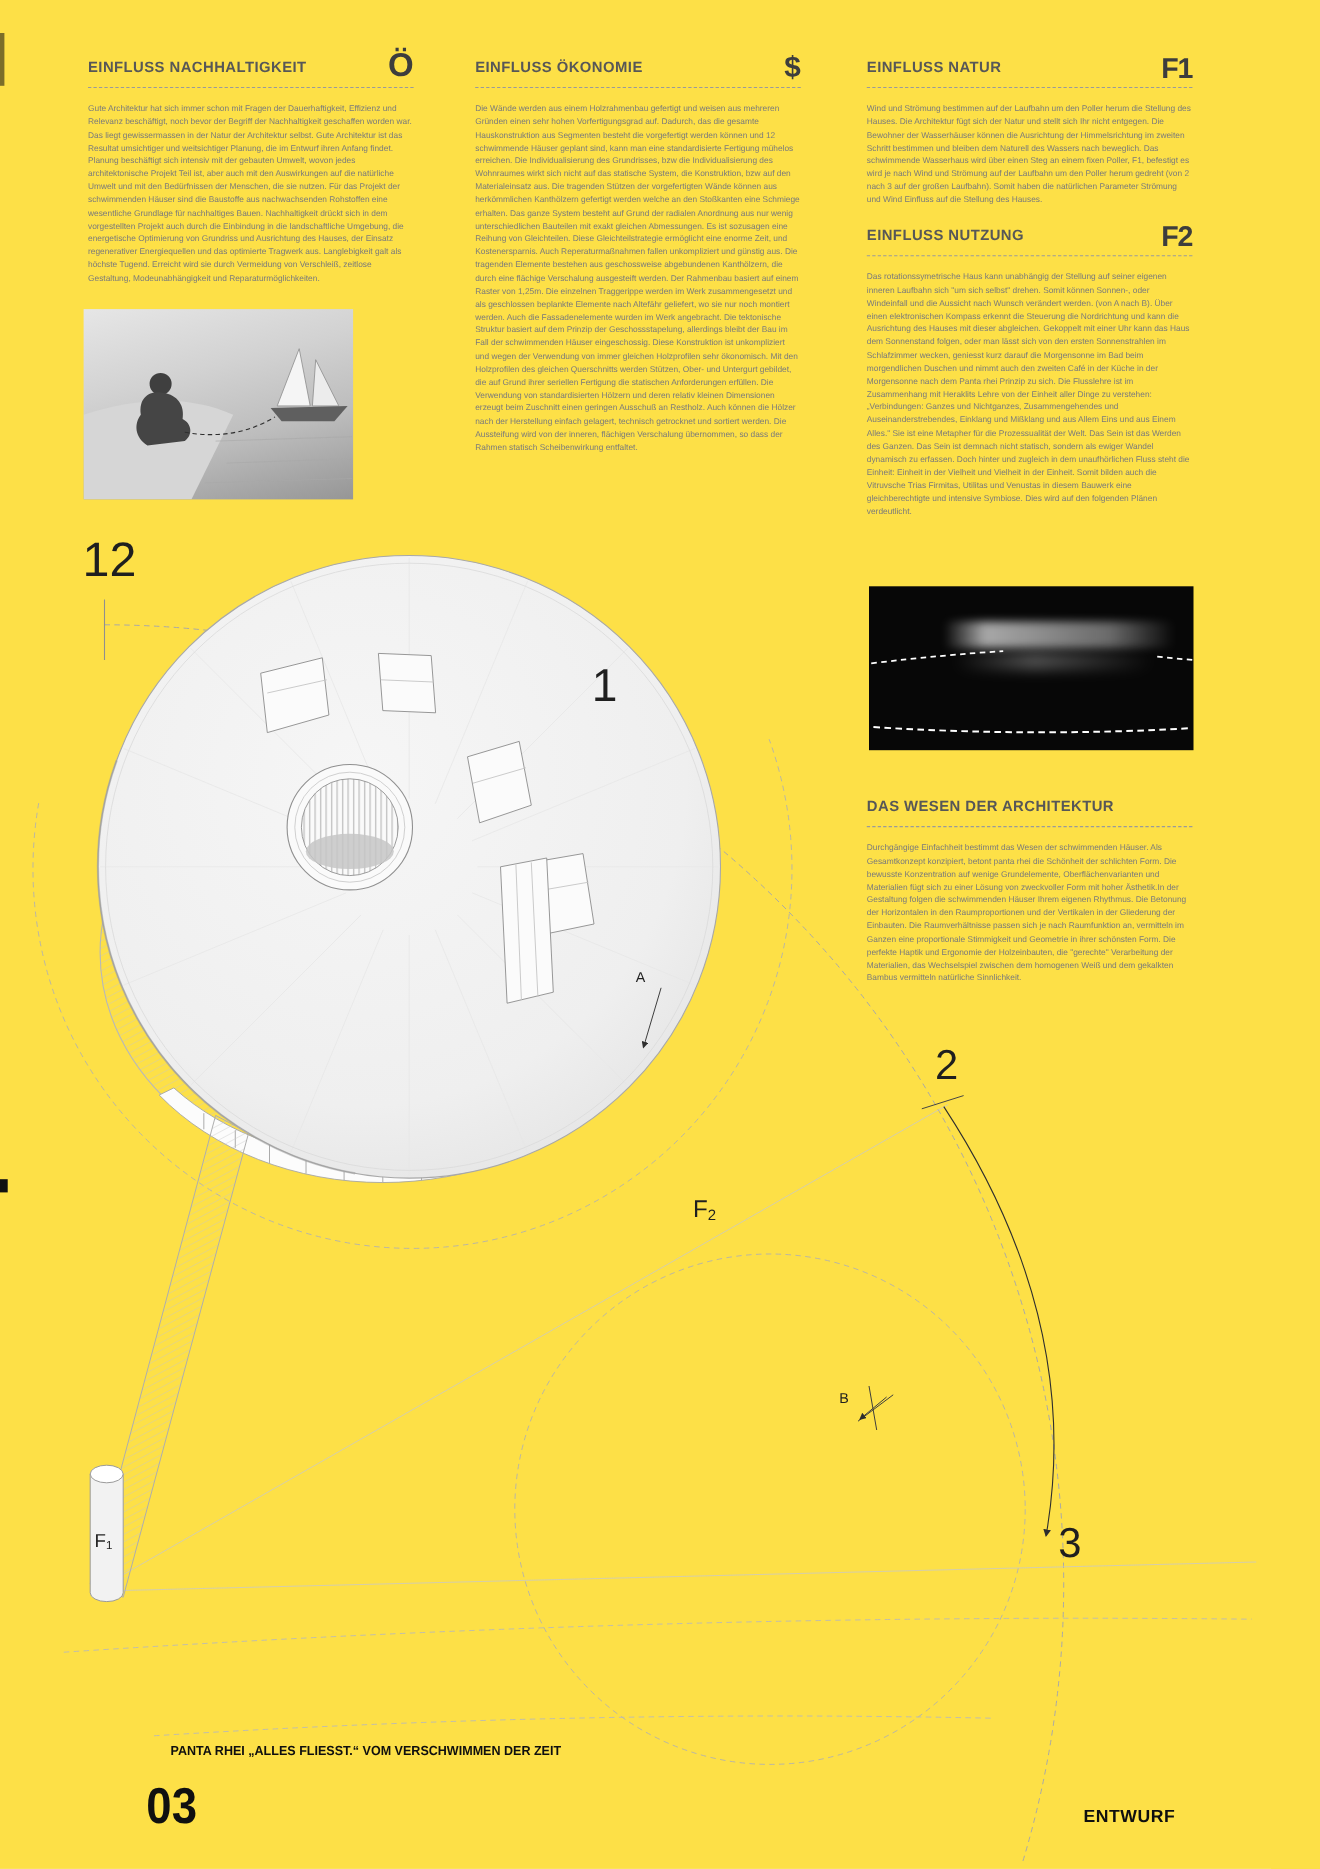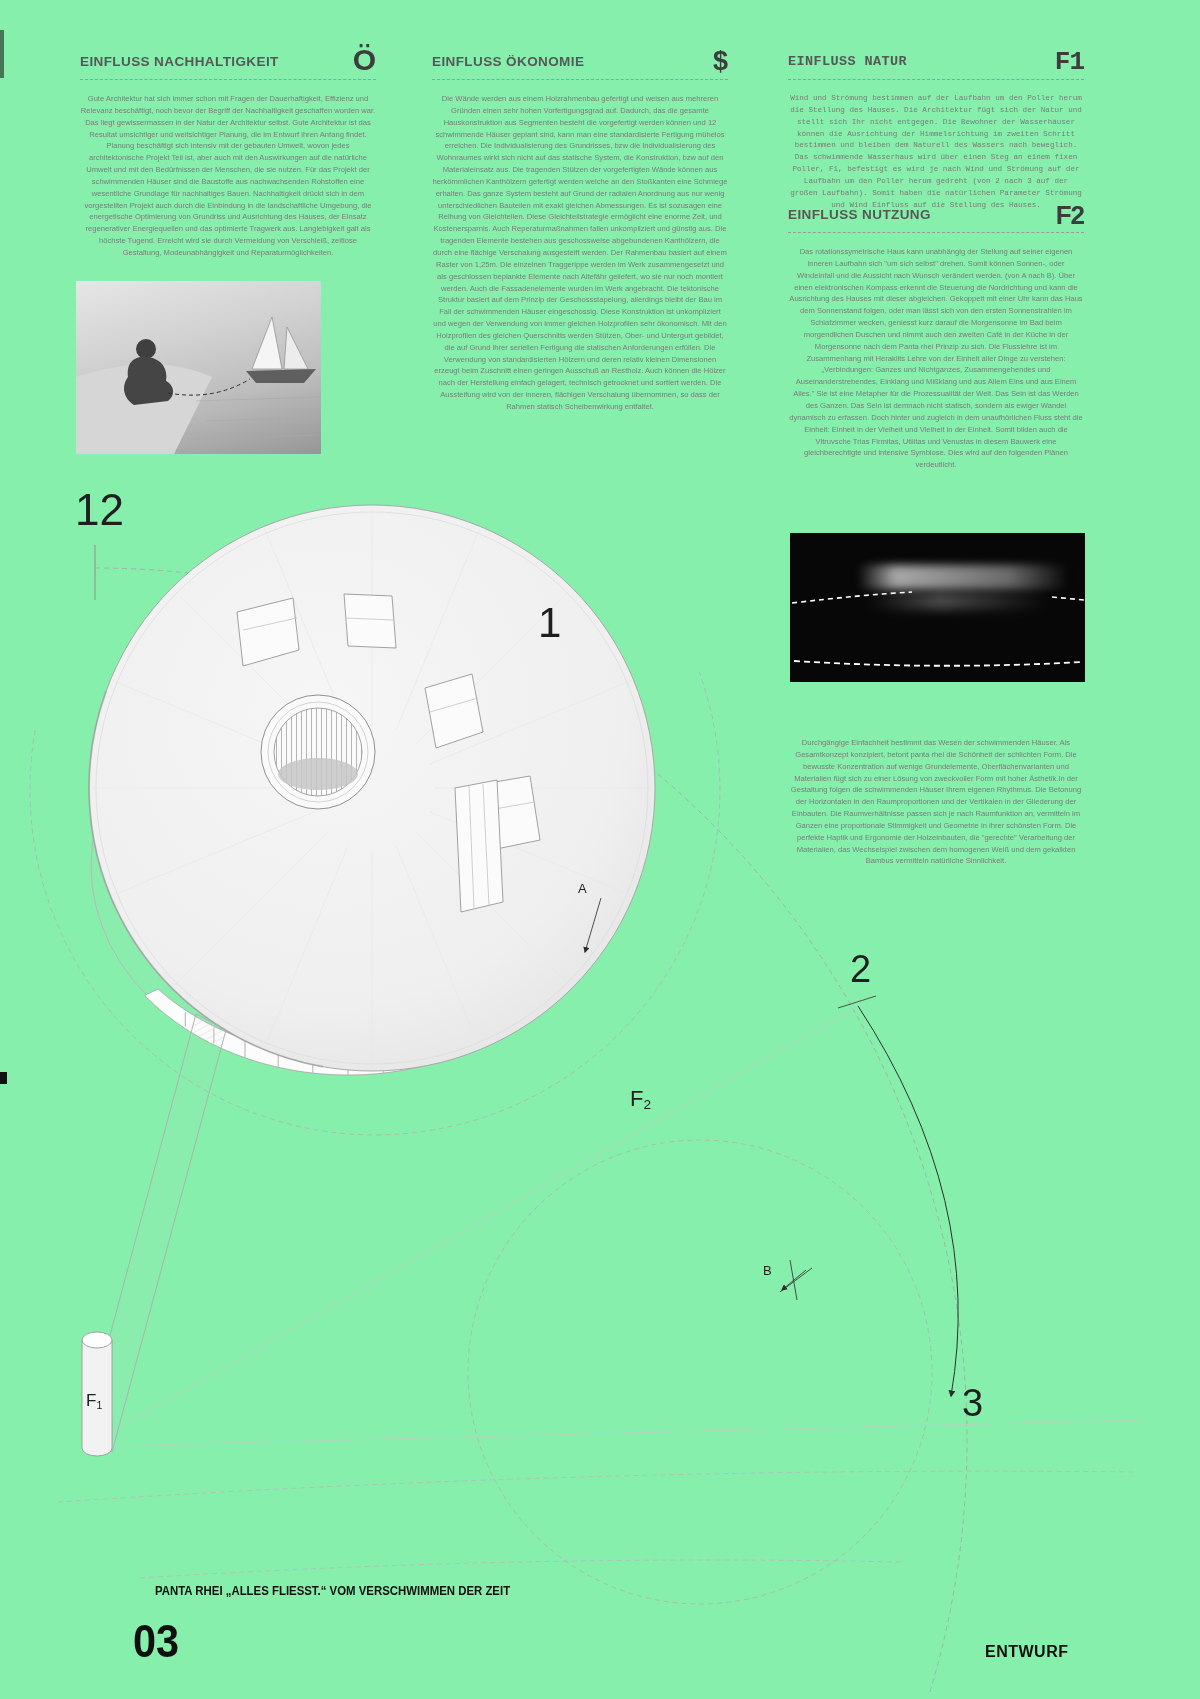--- a/index.html
+++ b/index.html
@@ -1,25 +1,25 @@
 <!DOCTYPE html>
 <html><head>
 <meta charset="utf-8">
 <style>
   html,body{margin:0;padding:0;background:#ffffff;}
-  .page{position:relative;width:1200px;height:1699px;background:#86efac;overflow:hidden;
+  .page{position:relative;width:1200px;height:1699px;background:#fde047;overflow:hidden;
         font-family:"Liberation Sans",sans-serif;}
   .col{position:absolute;width:296px;}
   .col-header{position:relative;border-bottom:1px dashed #9a9a9a;padding-bottom:9px;}
   .col-title{font-size:13.5px;font-weight:bold;color:#575757;letter-spacing:.4px;}
   .col-glyph{position:absolute;right:0;bottom:4px;font-weight:bold;color:#3d3d3d;line-height:1;}
   .g-big{font-size:30px;}
   .g-dollar{font-size:27px;}
   .g-f{font-size:26px;letter-spacing:-1px;}
-  .body-text{font-size:7.6px;line-height:11.85px;color:#7b7b7b;margin-top:13px;text-align:center;}
+  .body-text{font-size:7.6px;line-height:11.85px;color:#7b7b7b;margin-top:13px;text-align:left;}
   .plan-label{position:absolute;color:#1f1f1f;line-height:1;}
   .sub{font-size:.62em;vertical-align:-0.25em;}
   .photo{position:absolute;overflow:hidden;}
   .photo1{left:76px;top:281px;width:245px;height:173px;
           background:linear-gradient(165deg,#e6e6e6 0%,#d2d2d2 35%,#bdbdbd 65%,#969696 100%);}
   .photo2{left:790px;top:533px;width:295px;height:149px;background:#070707;}
   .streak{position:absolute;left:68px;top:32px;width:210px;height:24px;filter:blur(4px);
           background:linear-gradient(90deg,rgba(255,255,255,0),rgba(255,255,255,.65) 18%,rgba(255,255,255,.4) 72%,rgba(255,255,255,0));}
   .streak2{position:absolute;left:78px;top:60px;width:180px;height:16px;filter:blur(6px);opacity:.3;
           background:linear-gradient(90deg,rgba(255,255,255,0),#fff 40%,rgba(255,255,255,0));}
@@ -181,21 +181,21 @@
   </div>
 
   <div class="col" style="left:432px;top:52px;">
     <div class="col-header">
       <span class="col-title">EINFLUSS ÖKONOMIE</span>
       <span class="col-glyph g-dollar">$</span>
     </div>
     <div class="body-text">Die Wände werden aus einem Holzrahmenbau gefertigt und weisen aus mehreren Gründen einen sehr hohen Vorfertigungsgrad auf. Dadurch, das die gesamte Hauskonstruktion aus Segmenten besteht die vorgefertigt werden können und 12 schwimmende Häuser geplant sind, kann man eine standardisierte Fertigung mühelos erreichen. Die Individualisierung des Grundrisses, bzw die Individualisierung des Wohnraumes wirkt sich nicht auf das statische System, die Konstruktion, bzw auf den Materialeinsatz aus. Die tragenden Stützen der vorgefertigten Wände können aus herkömmlichen Kanthölzern gefertigt werden welche an den Stoßkanten eine Schmiege erhalten. Das ganze System besteht auf Grund der radialen Anordnung aus nur wenig unterschiedlichen Bauteilen mit exakt gleichen Abmessungen. Es ist sozusagen eine Reihung von Gleichteilen. Diese Gleichteilstrategie ermöglicht eine enorme Zeit, und Kostenersparnis. Auch Reperaturmaßnahmen fallen unkompliziert und günstig aus. Die tragenden Elemente bestehen aus geschossweise abgebundenen Kanthölzern, die durch eine flächige Verschalung ausgesteift werden. Der Rahmenbau basiert auf einem Raster von 1,25m. Die einzelnen Traggerippe werden im Werk zusammengesetzt und als geschlossen beplankte Elemente nach Altefähr geliefert, wo sie nur noch montiert werden. Auch die Fassadenelemente wurden im Werk angebracht. Die tektonische Struktur basiert auf dem Prinzip der Geschossstapelung, allerdings bleibt der Bau im Fall der schwimmenden Häuser eingeschossig. Diese Konstruktion ist unkompliziert und wegen der Verwendung von immer gleichen Holzprofilen sehr ökonomisch. Mit den Holzprofilen des gleichen Querschnitts werden Stützen, Ober- und Untergurt gebildet, die auf Grund ihrer seriellen Fertigung die statischen Anforderungen erfüllen. Die Verwendung von standardisierten Hölzern und deren relativ kleinen Dimensionen erzeugt beim Zuschnitt einen geringen Ausschuß an Restholz. Auch können die Hölzer nach der Herstellung einfach gelagert, technisch getrocknet und sortiert werden. Die Aussteifung wird von der inneren, flächigen Verschalung übernommen, so dass der Rahmen statisch Scheibenwirkung entfaltet.</div>
   </div>
 
-  <div class="col" style="left:788px;top:52px;font-family:Liberation Mono, monospace;">
+  <div class="col" style="left:788px;top:52px;">
     <div class="col-header">
       <span class="col-title">EINFLUSS NATUR</span>
       <span class="col-glyph g-f">F1</span>
     </div>
     <div class="body-text">Wind und Strömung bestimmen auf der Laufbahn um den Poller herum die Stellung des Hauses. Die Architektur fügt sich der Natur und stellt sich Ihr nicht entgegen. Die Bewohner der Wasserhäuser können die Ausrichtung der Himmelsrichtung im zweiten Schritt bestimmen und bleiben dem Naturell des Wassers nach beweglich. Das schwimmende Wasserhaus wird über einen Steg an einem fixen Poller, F1, befestigt es wird je nach Wind und Strömung auf der Laufbahn um den Poller herum gedreht (von 2 nach 3 auf der großen Laufbahn). Somit haben die natürlichen Parameter Strömung und Wind Einfluss auf die Stellung des Hauses.</div>
   </div>
 
   <div class="col" style="left:788px;top:205px;">
     <div class="col-header">
       <span class="col-title">EINFLUSS NUTZUNG</span>
@@ -208,20 +208,23 @@
     <div class="streak"></div>
     <div class="streak2"></div>
     <svg width="295" height="149" viewBox="0 0 295 149" style="position:absolute;left:0;top:0;">
       <path d="M2,70 Q70,62 122,59" stroke="#ffffff" stroke-width="1.6" stroke-dasharray="5 4" fill="none"></path>
       <path d="M262,64 L294,67" stroke="#ffffff" stroke-width="1.6" stroke-dasharray="5 4" fill="none"></path>
       <path d="M4,128 Q150,137 292,129" stroke="#ffffff" stroke-width="1.8" stroke-dasharray="6 4" fill="none"></path>
     </svg>
   </div>
 
   <div class="col" style="left:788px;top:724px;">
+    <div class="col-header">
+      <span class="col-title">DAS WESEN DER ARCHITEKTUR</span>
+    </div>
     <div class="body-text">Durchgängige Einfachheit bestimmt das Wesen der schwimmenden Häuser. Als Gesamtkonzept konzipiert, betont panta rhei die Schönheit der schlichten Form. Die bewusste Konzentration auf wenige Grundelemente, Oberflächenvarianten und Materialien fügt sich zu einer Lösung von zweckvoller Form mit hoher Ästhetik.In der Gestaltung folgen die schwimmenden Häuser Ihrem eigenen Rhythmus. Die Betonung der Horizontalen in den Raumproportionen und der Vertikalen in der Gliederung der Einbauten. Die Raumverhältnisse passen sich je nach Raumfunktion an, vermitteln im Ganzen eine proportionale Stimmigkeit und Geometrie in ihrer schönsten Form. Die perfekte Haptik und Ergonomie der Holzeinbauten, die "gerechte" Verarbeitung der Materialien, das Wechselspiel zwischen dem homogenen Weiß und dem gekalkten Bambus vermitteln natürliche Sinnlichkeit.</div>
   </div>
 
   <div class="plan-label" style="left:75px;top:488px;font-size:44px;">12</div>
   <div class="plan-label" style="left:538px;top:602px;font-size:42px;">1</div>
   <div class="plan-label" style="left:850px;top:950px;font-size:38px;">2</div>
   <div class="plan-label" style="left:962px;top:1384px;font-size:38px;">3</div>
   <div class="plan-label" style="left:630px;top:1088px;font-size:22px;"><span>F</span><span class="sub">2</span></div>
   <div class="plan-label" style="left:86px;top:1392px;font-size:17px;"><span>F</span><span class="sub">1</span></div>
   <div class="plan-label" style="left:578px;top:882px;font-size:13px;">A</div>

